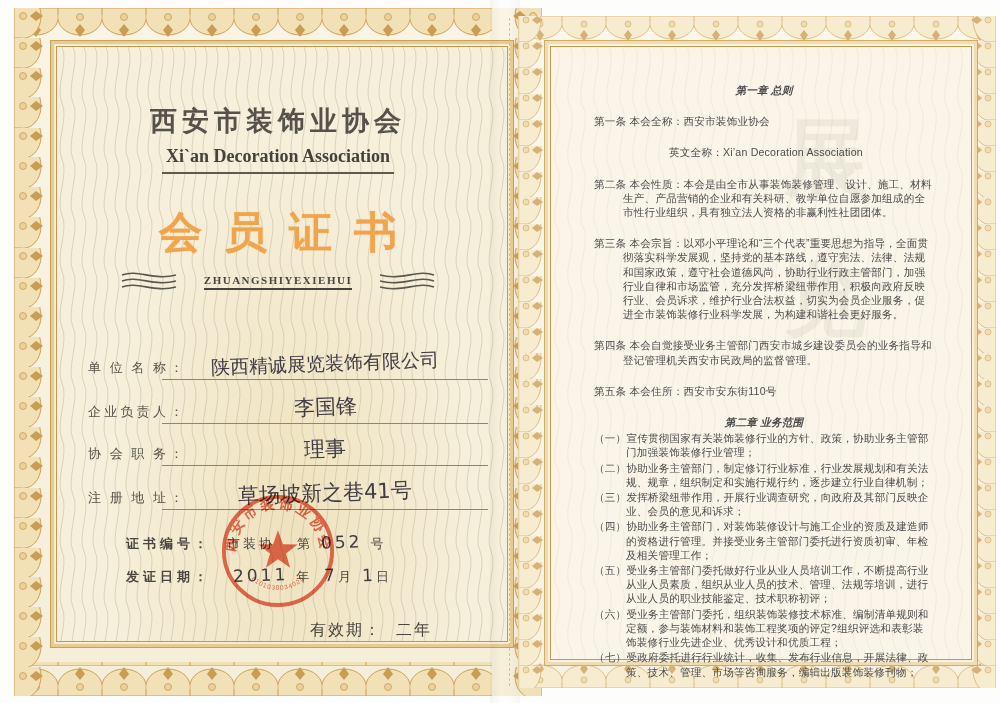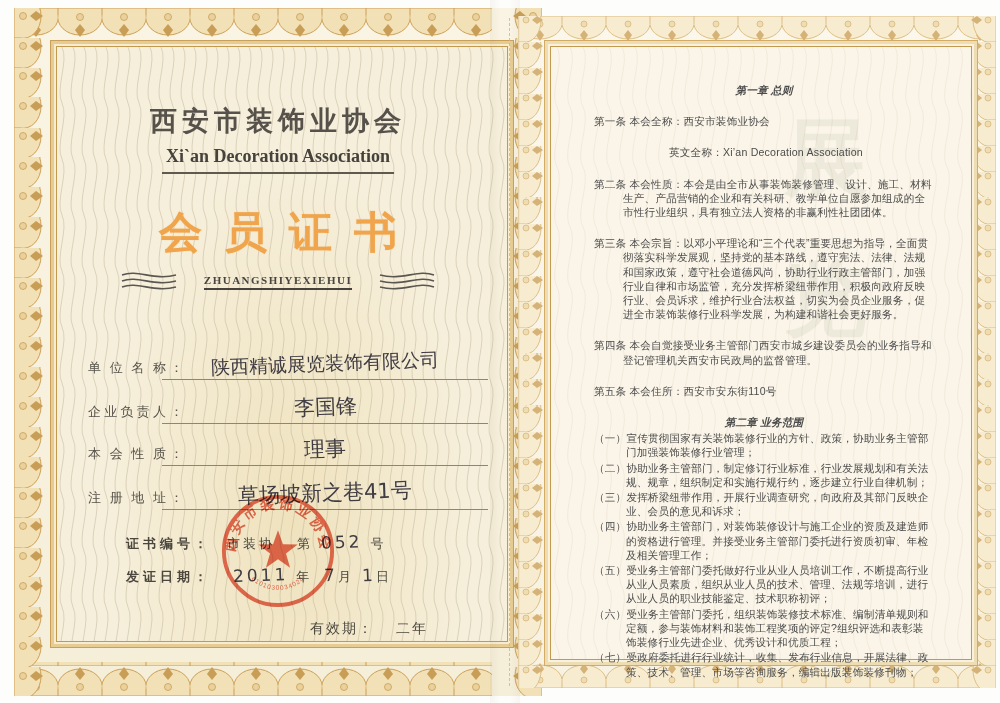--- a/index.html
+++ b/index.html
@@ -59,22 +59,22 @@
   .hand{font-family:"DejaVu Sans",sans-serif;color:#403c43;display:inline-block;
      transform:rotate(-2deg);}
   .hand-lg{font-size:20px;}
   .hand-md{font-size:21px;}
   .hand-sm{font-size:17px;}
 
   .meta-row{position:absolute;display:flex;align-items:baseline;
      font-size:13px;color:#4b473f;letter-spacing:3px;}
   .meta-label{font-weight:700;letter-spacing:4px;text-align:right;}
   .gap16{margin-left:16px;} .gap22{margin-left:22px;} .gap8{margin-left:8px;} .gap12{margin-left:12px;}
-  .validity{position:absolute;left:296px;top:612px;font-size:14px;color:#4b473f;
-     letter-spacing:2px;display:flex;gap:22px;justify-content:flex-end;}
+  .validity{position:absolute;left:296px;top:612px;font-size:16px;color:#4b473f;
+     letter-spacing:2px;display:flex;gap:14px;justify-content:flex-end;}
 
   .seal{position:absolute;left:205px;top:483px;opacity:.85;mix-blend-mode:multiply;}
 
   
   .charter-inner{position:absolute;left:76px;top:64px;width:340px;}
   .charter-title{margin:0 0 16px;text-align:center;font-size:23px;font-weight:700;
      letter-spacing:3px;color:#c6493a;}
   .charter-body{font-size:10.6px;line-height:14.2px;color:#4c4c4c;letter-spacing:.2px;}
   .charter-body .center{text-align:center;font-weight:700;margin:3px 0 2px;font-style:italic;}
   .charter-body .p{padding-left:29px;text-indent:-29px;margin:17px 0;}
@@ -156,21 +156,21 @@
           <div class="field-line"></div>
           <div class="field-value"><span class="hand hand-lg" style="font-size: 19px;">陕西精诚展览装饰有限公司</span></div>
         </div>
         <div class="field-row" style="top: 380px;">
           <span class="field-label">企业负责人</span>
           <span class="field-colon">：</span>
           <div class="field-line"></div>
           <div class="field-value"><span class="hand hand-md">李国锋</span></div>
         </div>
         <div class="field-row" style="top: 422px;">
-          <span class="field-label">本会性质</span>
+          <span class="field-label">协会职务</span>
           <span class="field-colon">：</span>
           <div class="field-line"></div>
           <div class="field-value"><span class="hand hand-md">理事</span></div>
         </div>
         <div class="field-row" style="top: 466px;">
           <span class="field-label">注册地址</span>
           <span class="field-colon">：</span>
           <div class="field-line"></div>
           <div class="field-value"><span class="hand hand-md">草场坡新之巷41号</span></div>
         </div>

